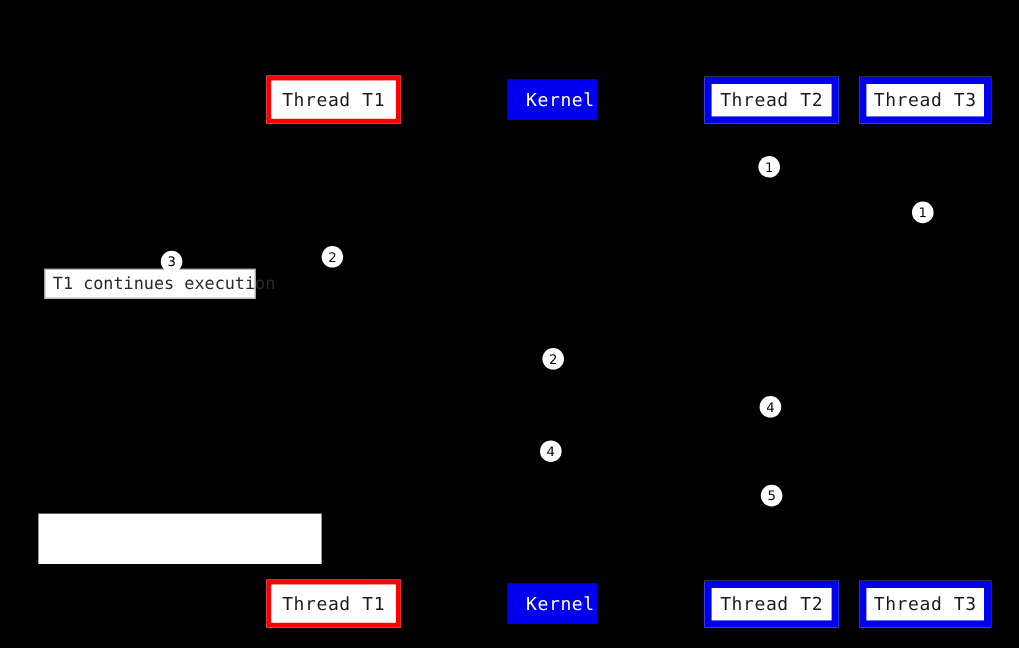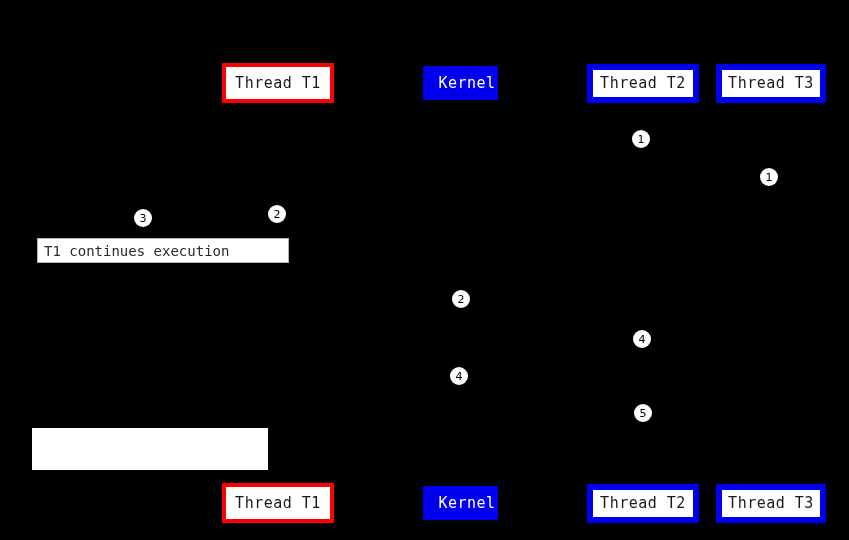--- a/index.html
+++ b/index.html
@@ -155,21 +155,21 @@
       </div>
       <div class="participant thread blue-border" style="left: 587px; top: 484px; width: 112px; height: 39px; background: rgb(255, 255, 255); color: rgb(26, 26, 26); border-color: rgb(0, 0, 238);">
         <span>Thread T2</span>
       </div>
       <div class="participant thread blue-border" style="left: 716px; top: 484px; width: 110px; height: 39px; background: rgb(255, 255, 255); color: rgb(26, 26, 26); border-color: rgb(0, 0, 238);">
         <span>Thread T3</span>
       </div>
     </div>
 
   <div id="notes-layer">
-      <div class="note" style="left: 37px; top: 238px; width: 252px; height: 25px; background: rgb(255, 255, 255); color: rgb(42, 42, 42);">
+      <div class="note" style="left: 37px; top: 224px; width: 176px; height: 25px; background: rgb(255, 255, 255); color: rgb(42, 42, 42);">
         <span>T1 continues execution</span>
       </div>
       <div class="note blank" style="left: 32px; top: 428px; width: 236px; height: 42px; background: rgb(255, 255, 255); color: rgb(0, 0, 0);">
         <span></span>
       </div>
     </div>
 
   <div id="markers-layer">
       <div class="step-marker" style="left: 632px; top: 130px;">1</div>
       <div class="step-marker" style="left: 760px; top: 168px;">1</div>

